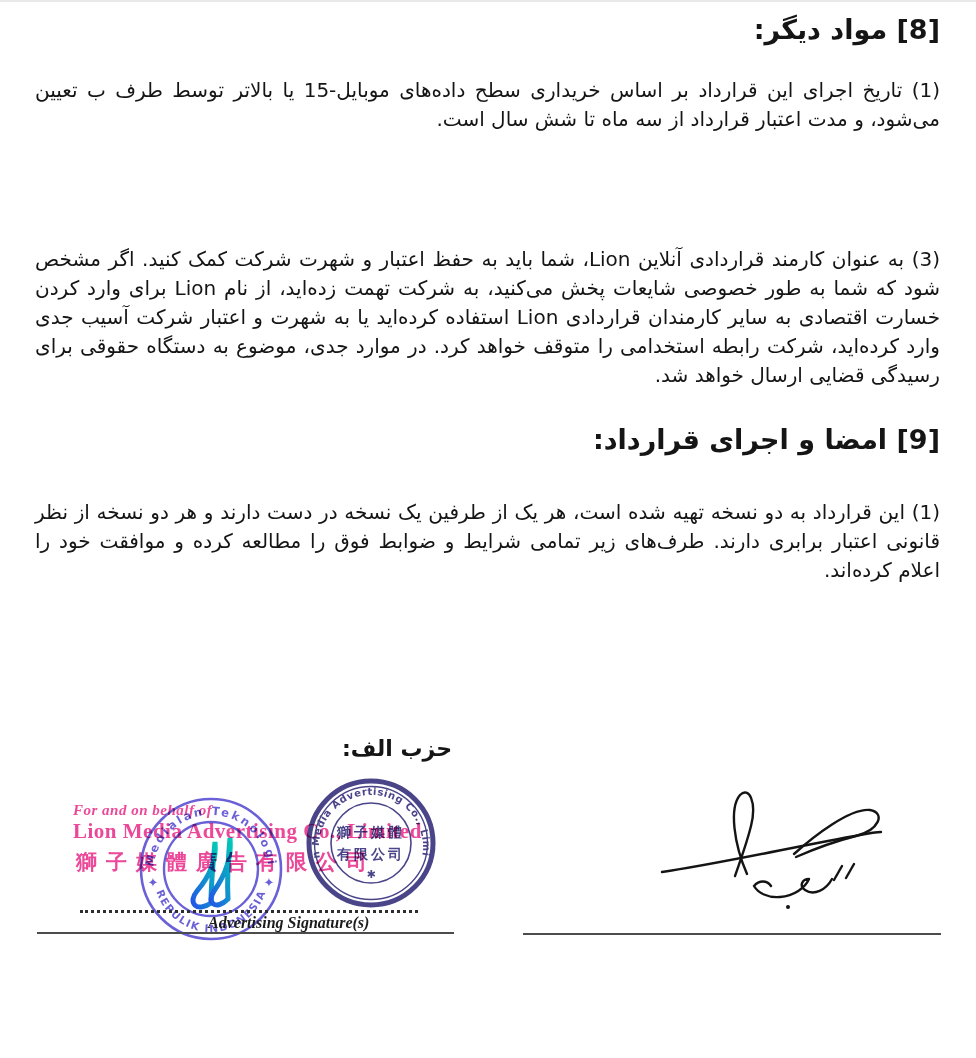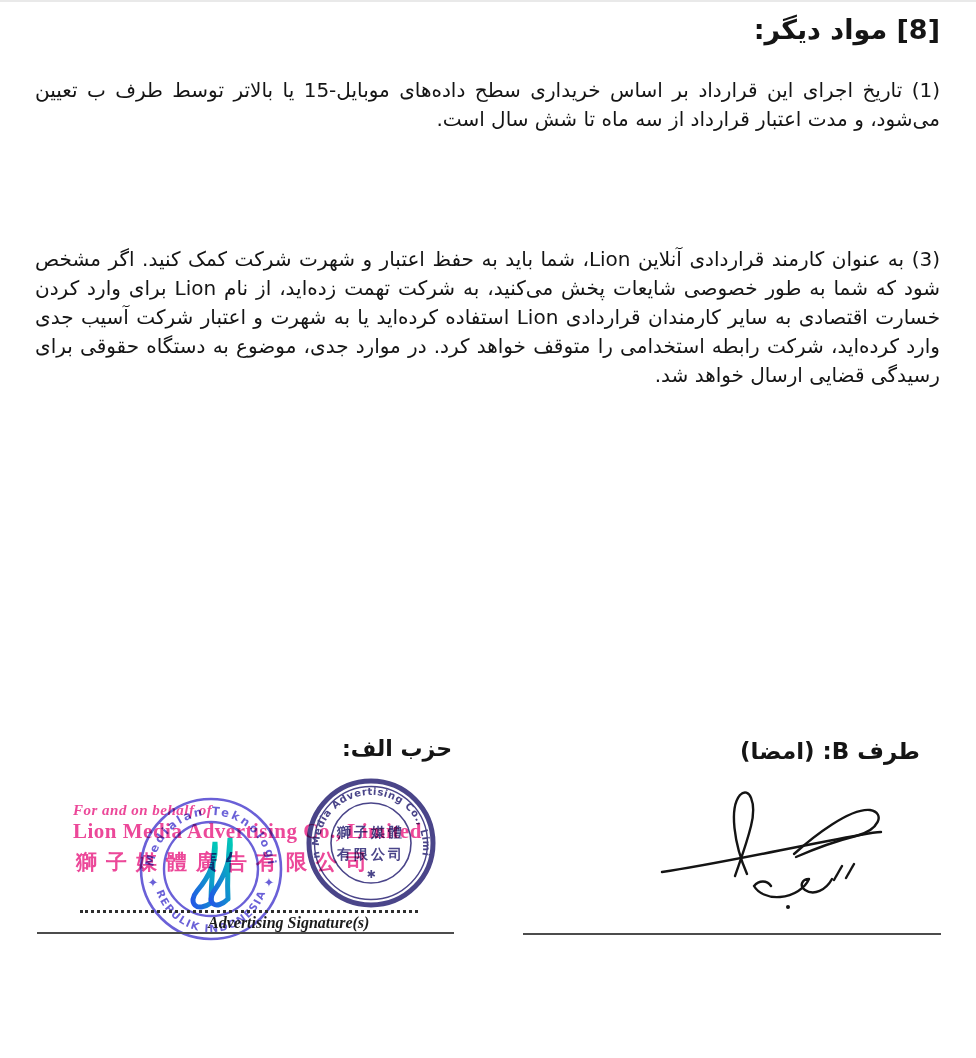--- a/index.html
+++ b/index.html
@@ -34,22 +34,23 @@
 </style>
 </head>
 <body>
 
 <div class="doc">
 
   <div class="sec-heading" style="top:12px;">[8] مواد دیگر:</div>
   <div class="para" style="top:74px;">(1) تاریخ اجرای این قرارداد بر اساس خریداری سطح داده‌های موبایل-15 یا بالاتر توسط طرف ب تعیین می‌شود، و مدت اعتبار قرارداد از سه ماه تا شش سال است.</div>
   <div class="para" style="top:243px;">(3) به عنوان کارمند قراردادی آنلاین Lion، شما باید به حفظ اعتبار و شهرت شرکت کمک کنید. اگر مشخص شود که شما به طور خصوصی شایعات پخش می‌کنید، به شرکت تهمت زده‌اید، از نام Lion برای وارد کردن خسارت اقتصادی به سایر کارمندان قراردادی Lion استفاده کرده‌اید یا به شهرت و اعتبار شرکت آسیب جدی وارد کرده‌اید، شرکت رابطه استخدامی را متوقف خواهد کرد. در موارد جدی، موضوع به دستگاه حقوقی برای رسیدگی قضایی ارسال خواهد شد.</div>
 
+  <div class="sec-heading" style="top:422px;">[9] امضا و اجرای قرارداد:</div>
+  <div class="para" style="top:496px;">(1) این قرارداد به دو نسخه تهیه شده است، هر یک از طرفین یک نسخه در دست دارند و هر دو نسخه از نظر قانونی اعتبار برابری دارند. طرف‌های زیر تمامی شرایط و ضوابط فوق را مطالعه کرده و موافقت خود را اعلام کرده‌اند.</div>
 
-  <div class="party-label" style="top:736px;right:56px;font-size:23px;">طرف B: (امضا)</div>
   <div class="party-label" style="top:734px;left:342px;font-size:22px;">حزب الف:</div>
 
   <svg class="sig-svg" style="left:648px;top:776px;" width="272" height="138" viewBox="0 0 272 138">
     <g fill="none" stroke="#141414" stroke-width="2.4" stroke-linecap="round" stroke-linejoin="round">
       <path d="M14,94 C70,86 150,68 212,57 C222,55 228,54 233,54"></path>
       <path d="M99,96 C86,66 81,30 92,17 C101,8 109,24 103,48 C98,68 91,86 87,98"></path>
       <path d="M146,76 C166,58 202,30 222,32 C238,35 231,52 208,58 C188,63 164,72 148,79"></path>
       <path d="M206,86 L198,100"></path>
       <path d="M194,88 L186,102"></path>
       <path d="M184,101 C178,112 166,118 157,112 C151,108 154,101 161,101 C157,110 146,118 132,119 C120,120 110,115 106,108 C111,102 119,102 123,108"></path>

